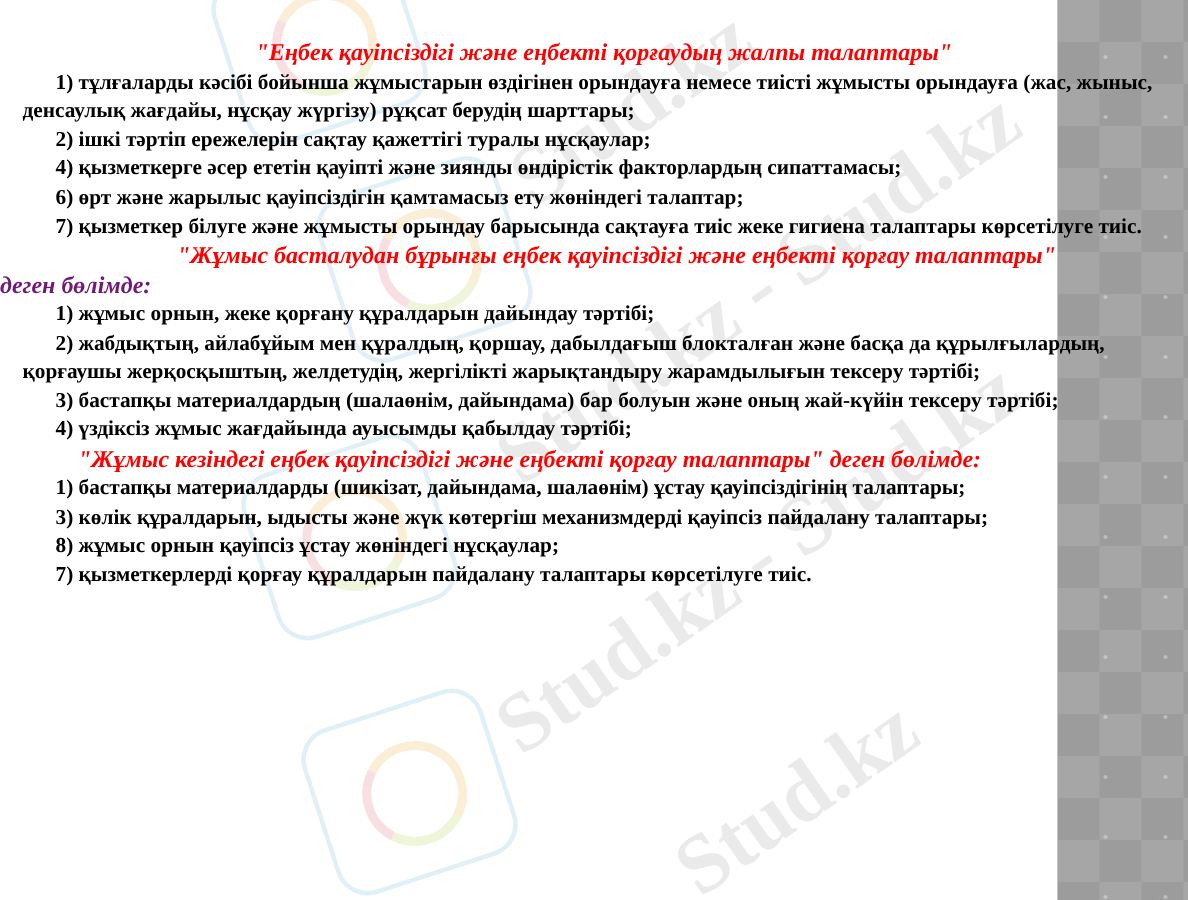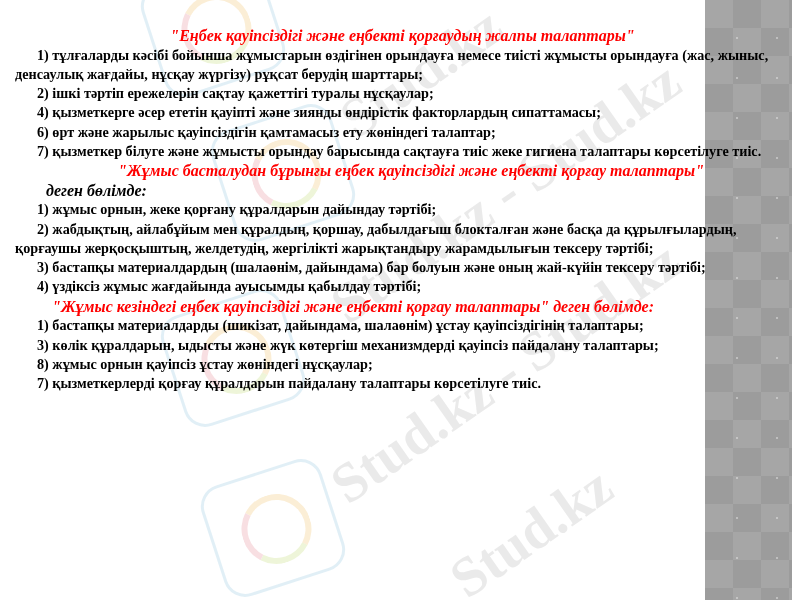--- a/index.html
+++ b/index.html
@@ -92,25 +92,24 @@
     }
     .heading.center { text-align: center; padding-left: 30px; }
     .heading.indent { padding-left: 118px; }
     .heading.indent2 { padding-left: 52px; }
     .para {
       text-indent: 22px;
       padding-left: 15px;
       margin: 0;
     }
     .heading-cont {
-      color: #000000;
+      color: #701a75;
       font-style: italic;
       font-size: 16px;
       line-height: 19.5px;
-      margin-left: 46px;
     }
   </style>
 </head>
 <body>
 
 <div id="slide">
 
   <div id="side-panel"></div>
 
   <div class="logo" style="left:150px; top:-30px;"></div>

